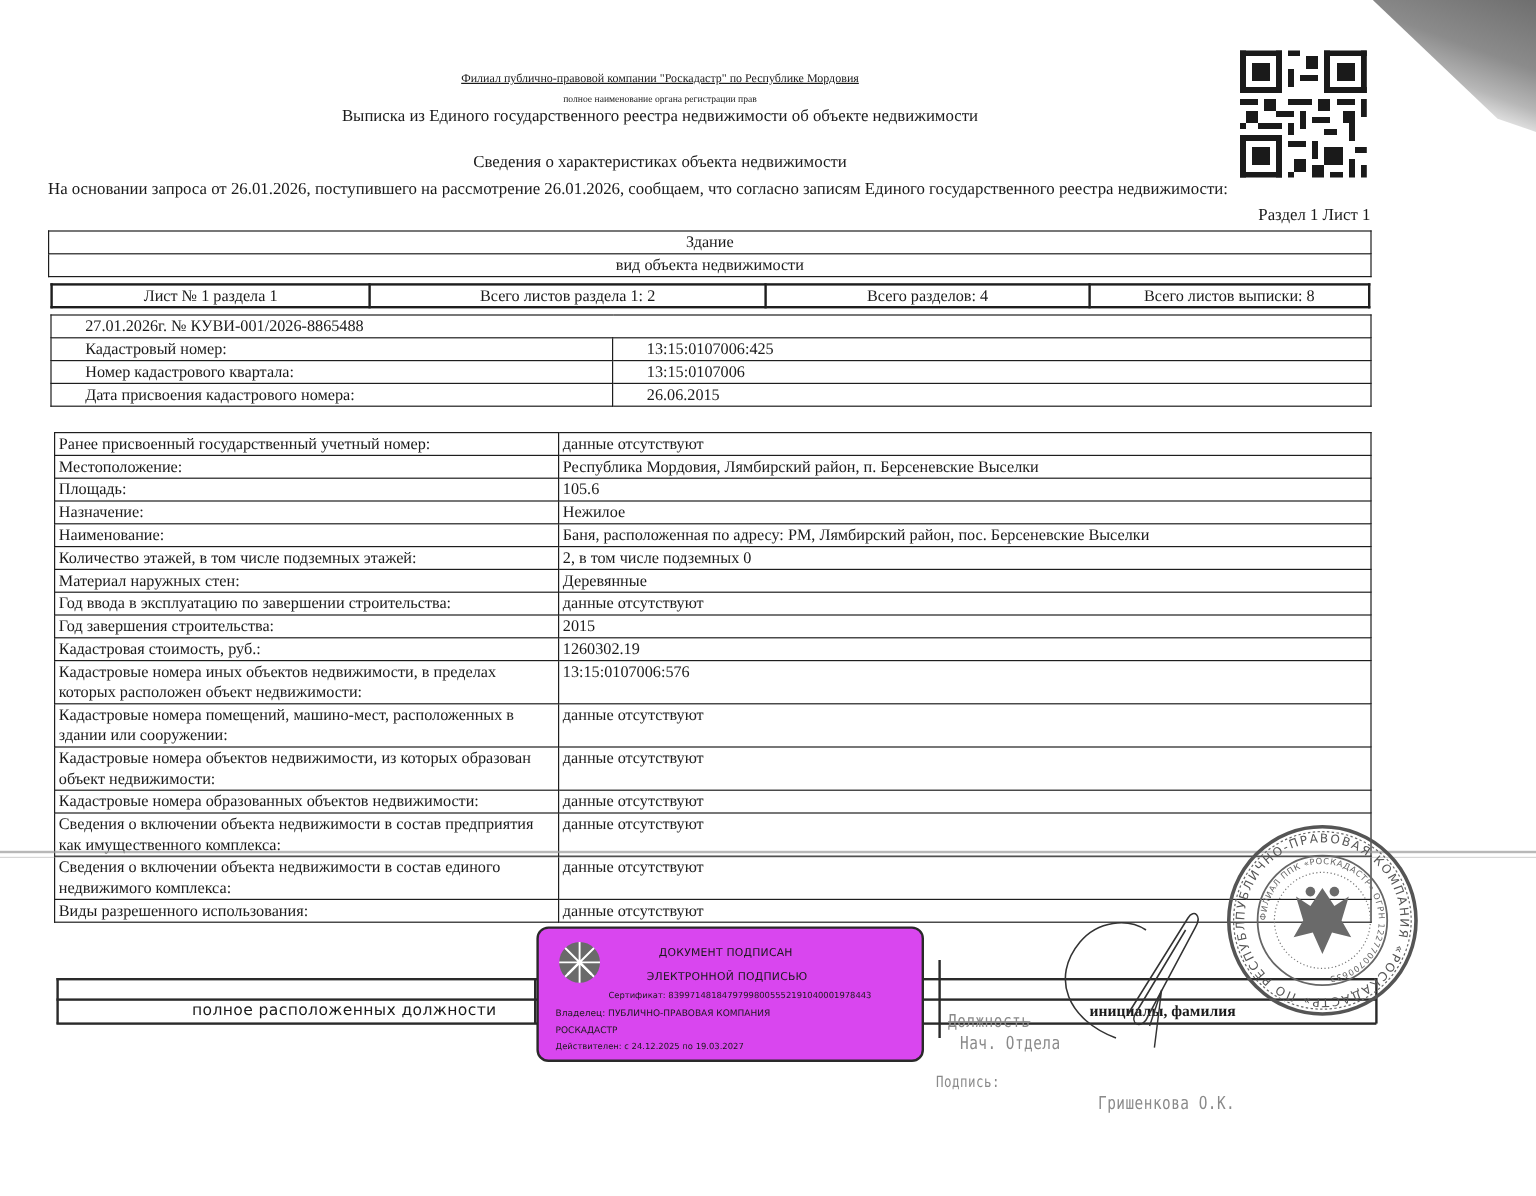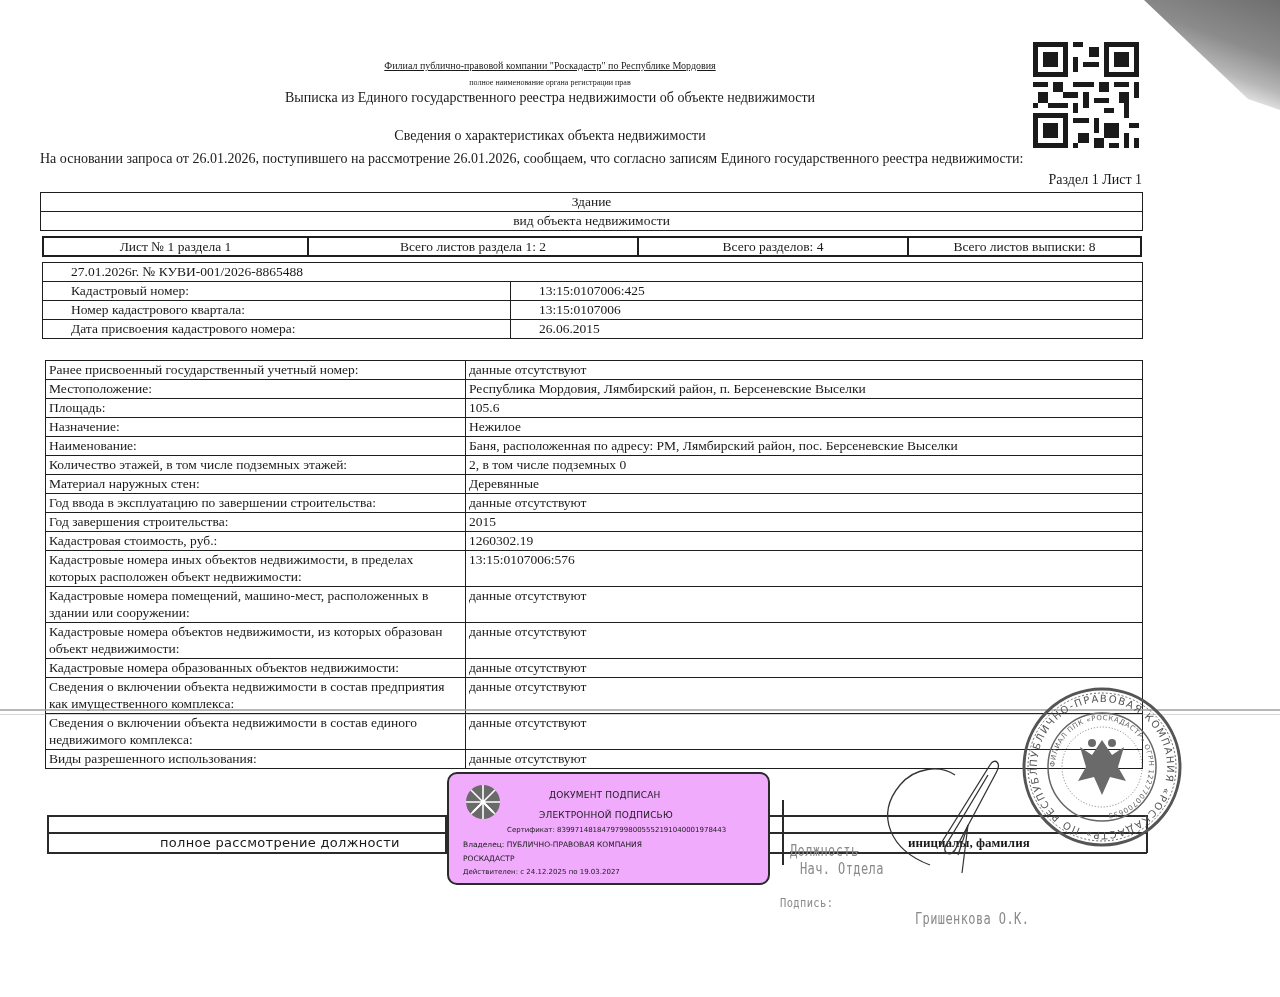--- a/index.html
+++ b/index.html
@@ -31,21 +31,21 @@
 
     .t-ident { top: 262px; left: 42px; width: 1101px; }
     .t-ident td { height: 19px; padding-left: 28px; }
 
     .t-main { top: 360px; left: 45px; width: 1098px; }
     .t-main td { height: 19px; }
     .t-main td.k { width: 420px; }
 
     .scan-line { left: 0; height: 2px; background: #9a9a9a; }
 
-    .sig-box { top: 772px; left: 447px; width: 323px; height: 113px; border: 2px solid #2a2a2a; border-radius: 10px; background: #f0abfc; font-family: "DejaVu Sans", sans-serif; }
+    .sig-box { top: 772px; left: 447px; width: 323px; height: 113px; border: 2px solid #2a2a2a; border-radius: 10px; background: #d946ef; font-family: "DejaVu Sans", sans-serif; }
     .sig-logo { top: 8px; left: 14px; width: 40px; height: 40px; }
     .sig-l1 { top: 16px; left: 100px; font-size: 9px; letter-spacing: 0.2px; }
     .sig-l2 { top: 36px; left: 90px; font-size: 9px; letter-spacing: 0.2px; }
     .sig-cert { top: 52px; left: 14px; font-size: 7px; white-space: nowrap; margin-left: 44px; }
     .sig-owner { top: 66px; left: 14px; font-size: 7.5px; white-space: nowrap; }
     .sig-owner2 { top: 80px; left: 14px; font-size: 7.5px; }
     .sig-valid { top: 94px; left: 14px; font-size: 7px; white-space: nowrap; }
     .bot-line { background: #2a2a2a; height: 1.5px; }
     .bot-vline { background: #2a2a2a; width: 1.5px; }
     .bot-pos-label { top: 835px; left: 160px; font-size: 13px; font-family: "DejaVu Sans", sans-serif; letter-spacing: 0.3px; }
@@ -245,21 +245,21 @@
 <div class="abs scan-line" style="top:714px; width:1280px; opacity:0.4; height:1px;"></div>
 
 <div class="abs bot-line" style="top:815px; left:47px; width:1100px;"></div>
 <div class="abs bot-line" style="top:832px; left:47px; width:1100px;"></div>
 <div class="abs bot-line" style="top:852px; left:47px; width:1100px;"></div>
 <div class="abs bot-vline" style="top:815px; left:47px; height:38px;"></div>
 <div class="abs bot-vline" style="top:815px; left:445px; height:38px;"></div>
 <div class="abs bot-vline" style="top:800px; left:782px; height:65px;"></div>
 <div class="abs bot-vline" style="top:815px; left:1146px; height:38px;"></div>
 
-<div class="abs bot-pos-label">полное рассмотрение должности</div>
+<div class="abs bot-pos-label">полное расположенных должности</div>
 <div class="abs bot-init-label">инициалы, фамилия</div>
 
 <div class="abs sig-box">
   <div class="abs sig-logo">
     <svg width="40" height="40" viewBox="0 0 40 40">
       <circle cx="20" cy="20" r="17" fill="#6a6a6a"></circle>
       <path d="M20 3 L20 37 M3 20 L37 20 M8 8 L32 32 M32 8 L8 32" stroke="#fff" stroke-width="1.6"></path>
       <path d="M10 30 L20 20 L30 30" stroke="#fff" stroke-width="2" fill="none"></path>
     </svg>
   </div>

